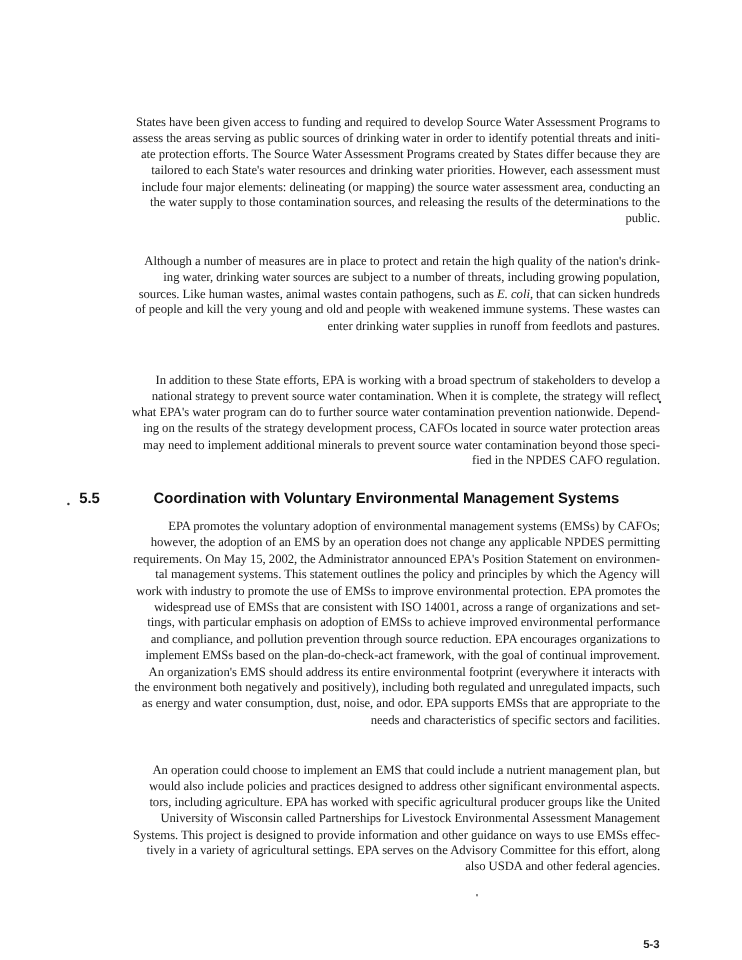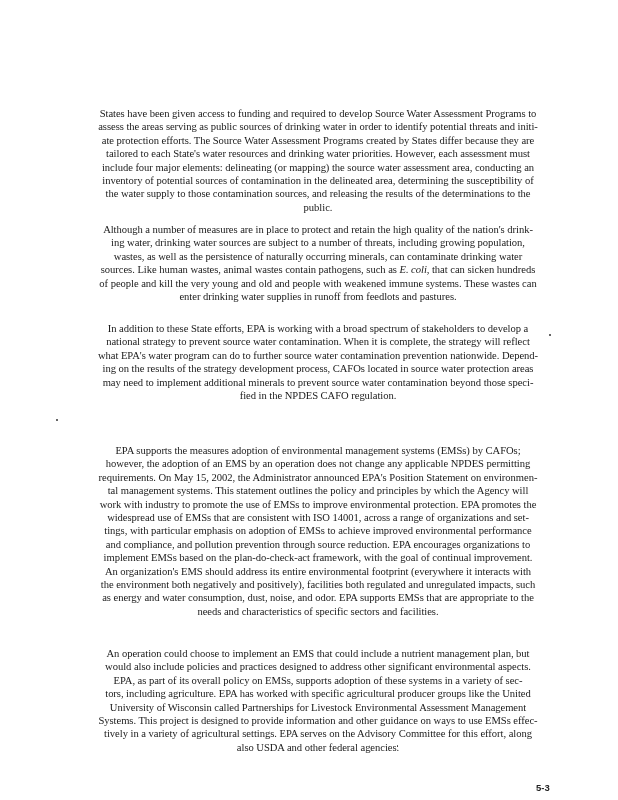--- a/index.html
+++ b/index.html
@@ -15,22 +15,22 @@
       position: absolute;
       left: 0; top: 0;
       width: 618px; height: 800px;
     }
     .para {
       position: absolute;
       left: 64px;
       width: 486px;
       font-size: 10.6px;
       line-height: 13.4px;
-      margin: 11px;
-      text-align: center;
+      margin: 0;
+      text-align: right;
       letter-spacing: -0.05px;
     }
     .para .line { display: block; white-space: nowrap; }
     .heading {
       position: absolute;
       left: 66px;
       top: 408px;
       font-family: "Liberation Sans", "DejaVu Sans", sans-serif;
       font-weight: bold;
       font-size: 12.4px;
@@ -59,67 +59,67 @@
 <body>
 
 <div class="page">
 
   <p class="para" style="top:96px;">
     <span class="line">States have been given access to funding and required to develop Source Water Assessment Programs to</span>
     <span class="line">assess the areas serving as public sources of drinking water in order to identify potential threats and initi-</span>
     <span class="line">ate protection efforts. The Source Water Assessment Programs created by States differ because they are</span>
     <span class="line">tailored to each State's water resources and drinking water priorities. However, each assessment must</span>
     <span class="line">include four major elements: delineating (or mapping) the source water assessment area, conducting an</span>
-    <span class="line">inventory of potential sources of contamination in the delineated area, determining the susceptibility of</span>
     <span class="line">the water supply to those contamination sources, and releasing the results of the determinations to the</span>
     <span class="line">public.</span>
   </p>
 
   <p class="para" style="top:212px;">
     <span class="line">Although a number of measures are in place to protect and retain the high quality of the nation's drink-</span>
     <span class="line">ing water, drinking water sources are subject to a number of threats, including growing population,</span>
-    <span class="line">wastes, as well as the persistence of naturally occurring minerals, can contaminate drinking water</span>
     <span class="line">sources. Like human wastes, animal wastes contain pathogens, such as <em>E. coli</em>, that can sicken hundreds</span>
     <span class="line">of people and kill the very young and old and people with weakened immune systems. These wastes can</span>
     <span class="line">enter drinking water supplies in runoff from feedlots and pastures.</span>
   </p>
 
   <p class="para" style="top:311px;">
     <span class="line">In addition to these State efforts, EPA is working with a broad spectrum of stakeholders to develop a</span>
     <span class="line">national strategy to prevent source water contamination. When it is complete, the strategy will reflect</span>
     <span class="line">what EPA's water program can do to further source water contamination prevention nationwide. Depend-</span>
     <span class="line">ing on the results of the strategy development process, CAFOs located in source water protection areas</span>
     <span class="line">may need to implement additional minerals to prevent source water contamination beyond those speci-</span>
     <span class="line">fied in the NPDES CAFO regulation.</span>
   </p>
 
   <span class="dot" style="left:56px; top:419px;"></span>
   <span class="dot" style="left:549px; top:334px;"></span>
 
+  <div class="heading">
+    <span class="num">5.5</span><span>Coordination with Voluntary Environmental Management Systems</span>
+  </div>
 
   <p class="para" style="top:433px;">
-    <span class="line">EPA supports the measures adoption of environmental management systems (EMSs) by CAFOs;</span>
+    <span class="line">EPA promotes the voluntary adoption of environmental management systems (EMSs) by CAFOs;</span>
     <span class="line">however, the adoption of an EMS by an operation does not change any applicable NPDES permitting</span>
     <span class="line">requirements. On May 15, 2002, the Administrator announced EPA's Position Statement on environmen-</span>
     <span class="line">tal management systems. This statement outlines the policy and principles by which the Agency will</span>
     <span class="line">work with industry to promote the use of EMSs to improve environmental protection. EPA promotes the</span>
     <span class="line">widespread use of EMSs that are consistent with ISO 14001, across a range of organizations and set-</span>
     <span class="line">tings, with particular emphasis on adoption of EMSs to achieve improved environmental performance</span>
     <span class="line">and compliance, and pollution prevention through source reduction. EPA encourages organizations to</span>
     <span class="line">implement EMSs based on the plan-do-check-act framework, with the goal of continual improvement.</span>
     <span class="line">An organization's EMS should address its entire environmental footprint (everywhere it interacts with</span>
-    <span class="line">the environment both negatively and positively), facilities both regulated and unregulated impacts, such</span>
+    <span class="line">the environment both negatively and positively), including both regulated and unregulated impacts, such</span>
     <span class="line">as energy and water consumption, dust, noise, and odor. EPA supports EMSs that are appropriate to the</span>
     <span class="line">needs and characteristics of specific sectors and facilities.</span>
   </p>
 
   <p class="para" style="top:636px;">
     <span class="line">An operation could choose to implement an EMS that could include a nutrient management plan, but</span>
     <span class="line">would also include policies and practices designed to address other significant environmental aspects.</span>
-    <span class="line">EPA, as part of its overall policy on EMSs, supports adoption of these systems in a variety of sec-</span>
     <span class="line">tors, including agriculture. EPA has worked with specific agricultural producer groups like the United</span>
     <span class="line">University of Wisconsin called Partnerships for Livestock Environmental Assessment Management</span>
     <span class="line">Systems. This project is designed to provide information and other guidance on ways to use EMSs effec-</span>
     <span class="line">tively in a variety of agricultural settings. EPA serves on the Advisory Committee for this effort, along</span>
     <span class="line">also USDA and other federal agencies.</span>
   </p>
 
   <span class="dot" style="left:397px; top:745px; width:1px; height:2px;"></span>
 
   <div class="page-number">5-3</div>

